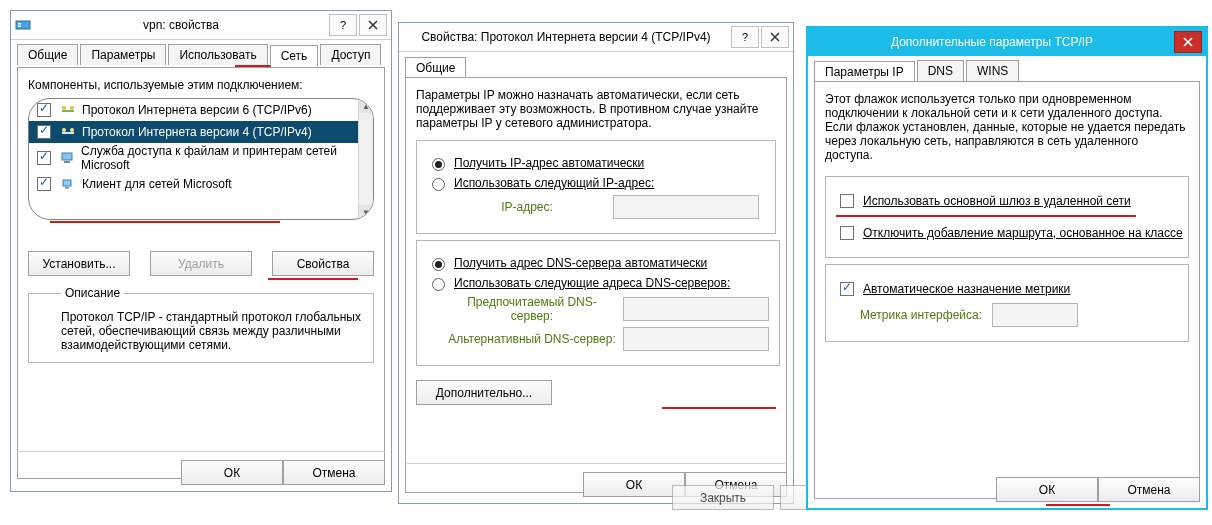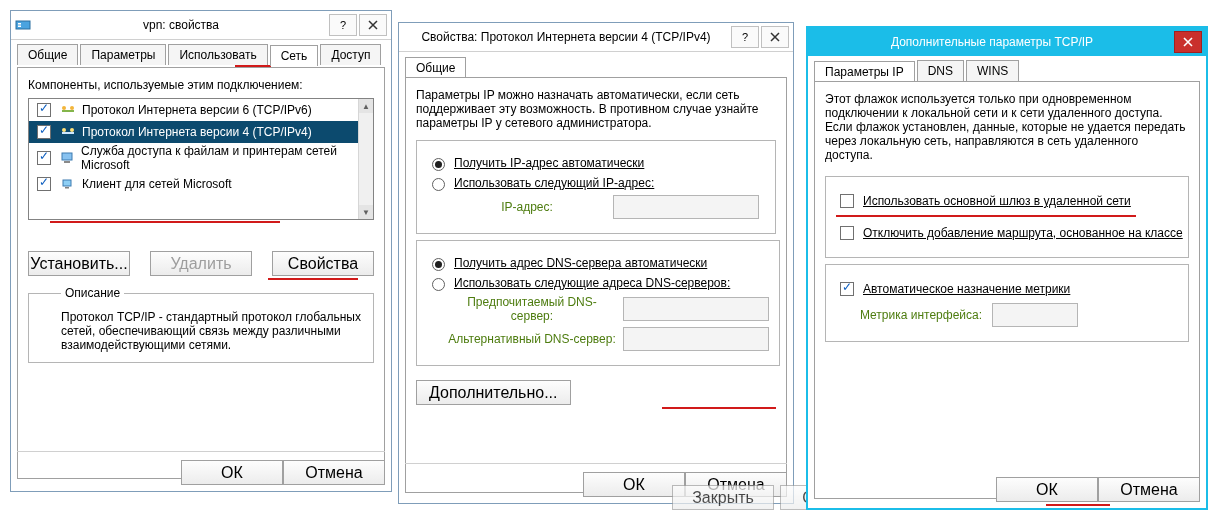--- a/index.html
+++ b/index.html
@@ -12,21 +12,21 @@
   .winbtn{width:26px;height:20px;border:1px solid #c0c0c0;background:#fafafa;display:flex;align-items:center;justify-content:center;font-size:11px;cursor:pointer;margin-left:2px;}
   .winbtn.red{background:#c9302c;color:#fff;border-color:#a02020;}
   .winbtn svg{width:10px;height:10px;}
   .win3 .titlebar{background:#1bbde8;color:#fff;border-bottom:none;}
   
   .tabs{display:flex;align-items:flex-end;padding:4px 6px 0 6px;}
   .tab{padding:3px 10px;border:1px solid #a0a0a0;border-bottom:none;background:#f5f5f5;margin-right:2px;cursor:pointer;}
   .tab.active{background:#fff;position:relative;top:1px;}
   .tabpanel{border:1px solid #a0a0a0;margin:0 6px 6px 6px;padding:10px;background:#fff;}
   
-  .btn{display:inline-flex;align-items:center;justify-content:center;min-width:76px;height:23px;padding:0 12px;background:linear-gradient(#fdfdfd,#ececec);border:1px solid #a0a0a0;cursor:pointer;font-size:16px;}
+  .btn{display:inline-flex;align-items:center;justify-content:center;min-width:76px;height:23px;padding:0 12px;background:linear-gradient(#fdfdfd,#ececec);border:1px solid #a0a0a0;cursor:pointer;font-size:12px;}
   .btn.disabled{color:#9e9e9e;}
   
   .grp{border:1px solid #b5b5b5;padding:10px;margin:6px 0;}
   .grp legend{font-size:12px;padding:0 4px;}
   
   .frow{display:flex;align-items:center;gap:6px;margin:4px 0;}
   .frow label{flex:none;text-decoration:underline;}
   .txt{border:1px solid #b5b5b5;height:20px;width:140px;background:#fff;}
   .txt.disabled{background:#f4f4f4;color:#9e9e9e;}
   .lbl-disabled{color:#4d7c0f;text-align:center;}
@@ -84,21 +84,21 @@
     <div class="tab">Параметры</div>
     <div class="tab">Использовать</div>
     <div class="tab active">Сеть</div>
     <div class="tab">Доступ</div>
   </div>
   <div class="redline" style="margin:0 6px 0 224px;width:36px;"></div>
 
   <div class="tabpanel" style="height:390px;position:relative;">
     <div>Компоненты, используемые этим подключением:</div>
 
-    <div class="listbox" style="margin-top:6px;position:relative;">
+    <div class="listbox" style="margin-top:6px;position:relative;border-radius:22px;">
       <div class="li">
         <input type="checkbox" class="chk" checked="" style="">
         <span class="micon">
               <svg viewBox="0 0 14 14">
                 <rect x="1" y="7" width="12" height="2" fill="#84b54b"></rect>
                 <circle cx="3" cy="5" r="2" fill="#f3b53a"></circle>
                 <circle cx="11" cy="5" r="2" fill="#f3b53a"></circle>
               </svg>
             </span>
         <span>Протокол Интернета версии 6 (TCP/IPv6)</span>

